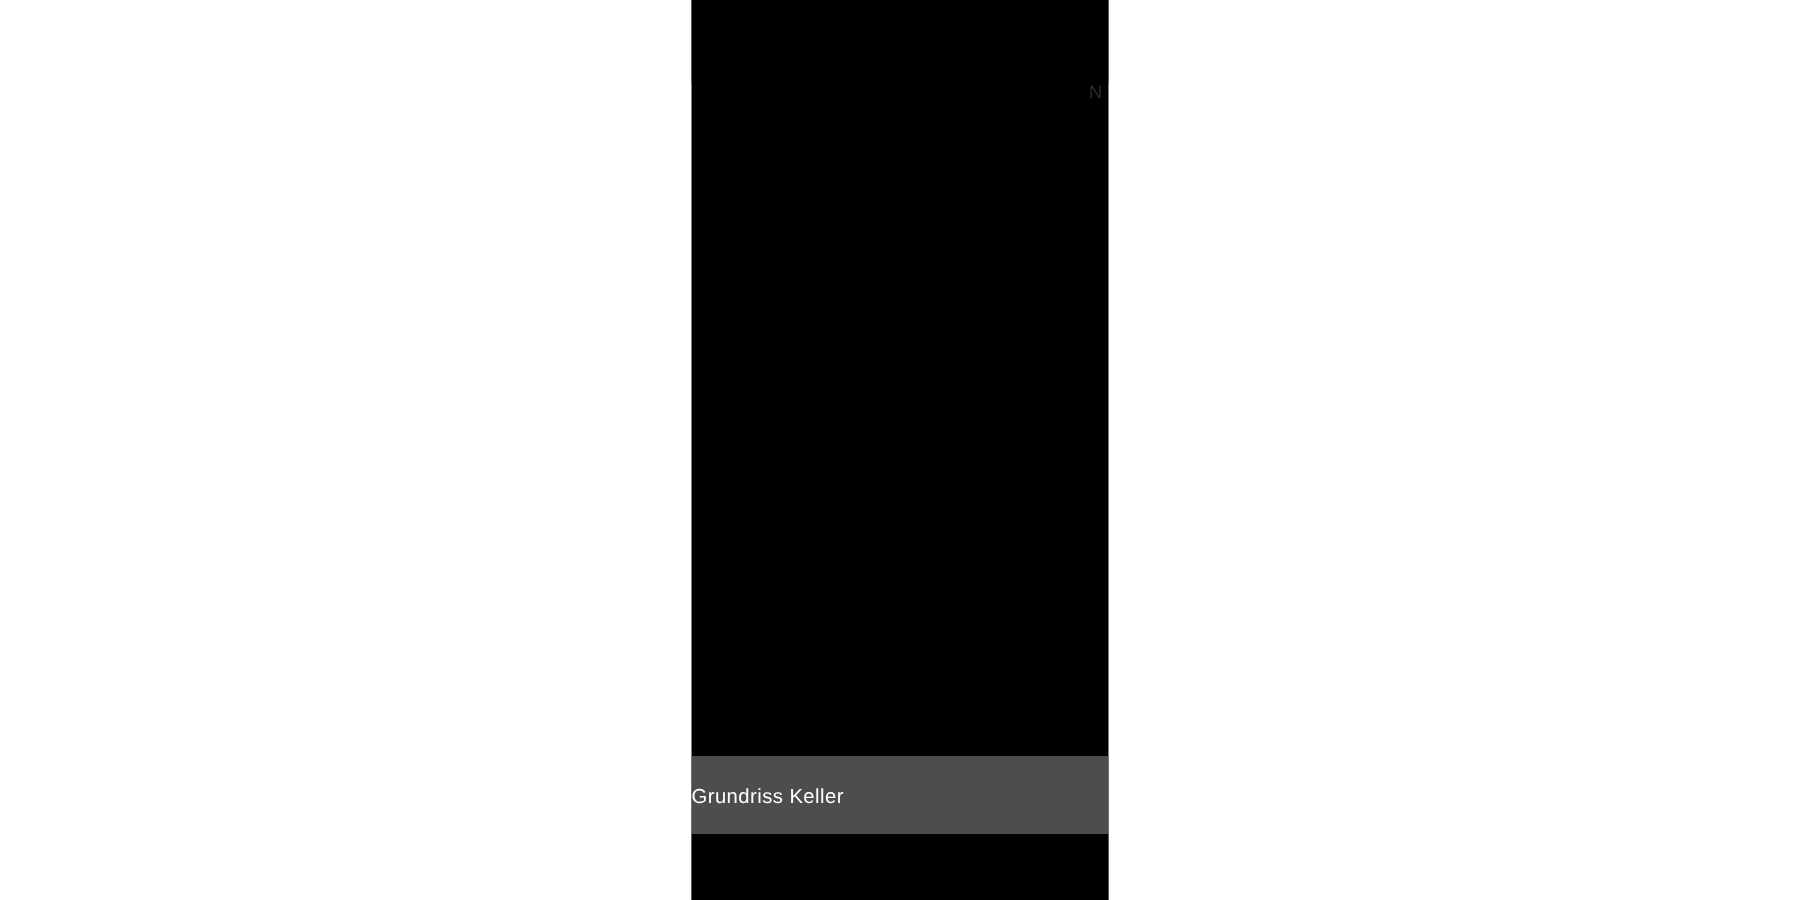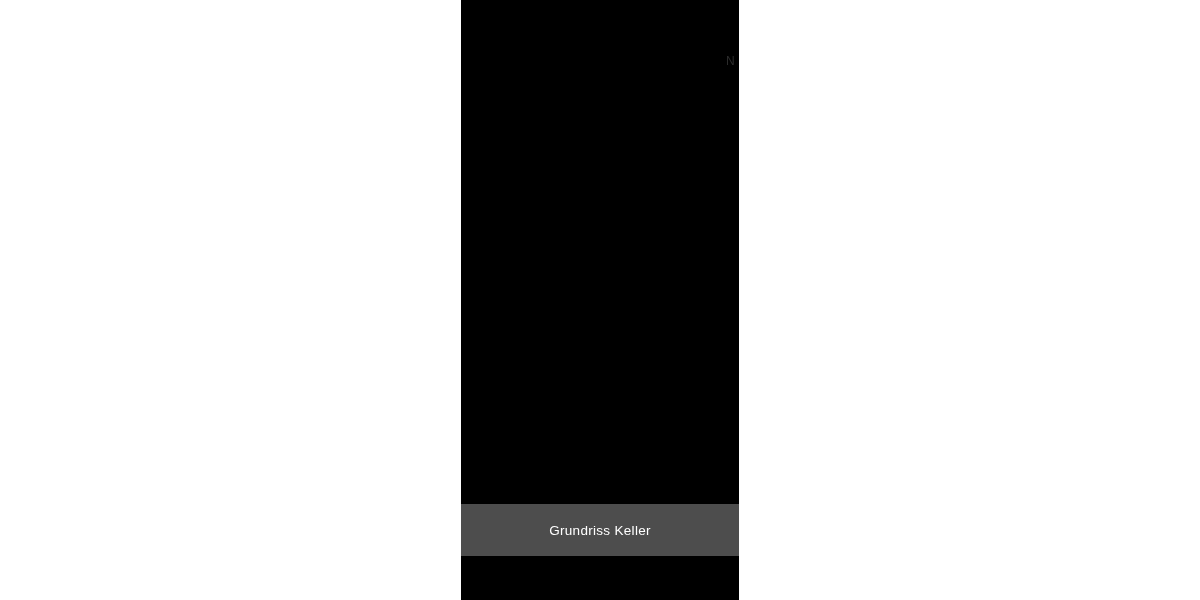--- a/index.html
+++ b/index.html
@@ -35,21 +35,20 @@
   }
   .caption-bar {
     position: absolute;
     left: 0;
     top: 504px;
     width: 278px;
     height: 52px;
     background: #4d4d4d;
     display: flex;
     align-items: center;
-    justify-content: center;
   }
   .caption-bar .caption-text {
     color: #ffffff;
     font-size: 13.5px;
     letter-spacing: 0.3px;
   }
   .bottom-black {
     position: absolute;
     left: 0;
     top: 556px;

